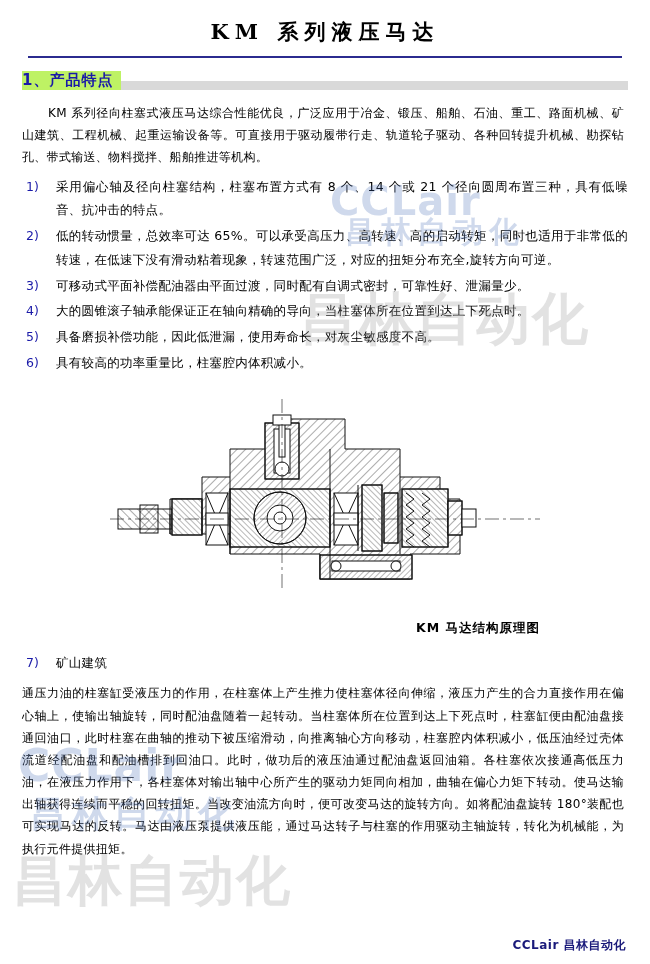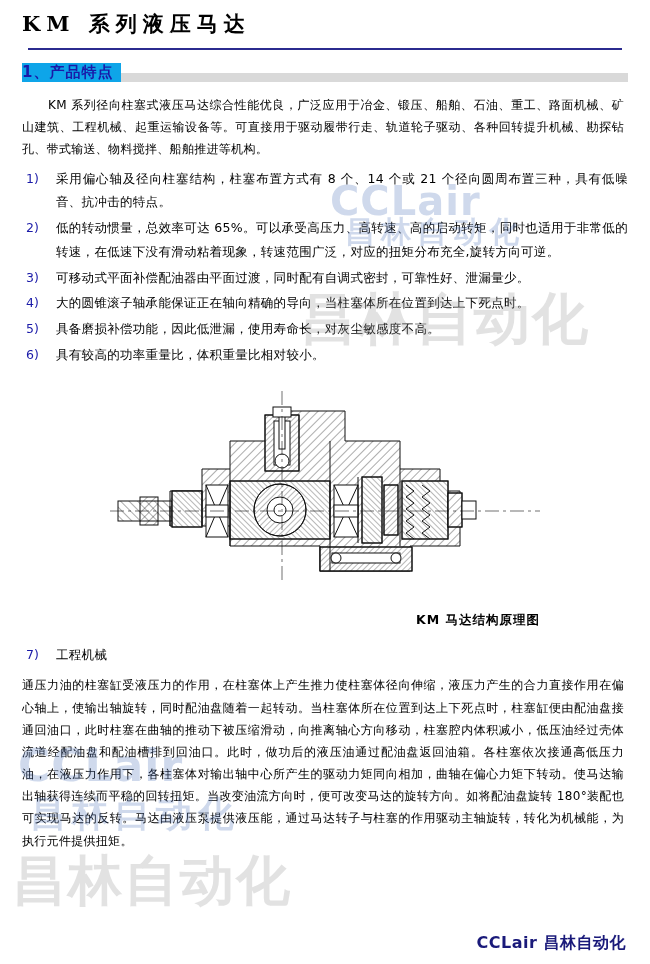--- a/index.html
+++ b/index.html
@@ -18,45 +18,45 @@
   .page {
     position: relative;
     width: 650px;
     height: 964px;
     box-sizing: border-box;
     padding: 0 22px;
   }
 
   
   .title {
-    text-align: left;
+    text-align: center;
     font-weight: bold;
     font-size: 21px;
     letter-spacing: 6px;
-    padding-top: 10px;
+    padding-top: 18px;
     padding-bottom: 6px;
     color: #000;
     font-family: "DejaVu Serif", "Liberation Serif", serif;
   }
   .title-rule {
     border-bottom: 2px solid #2b2b8f;
     margin: 4px 6px 0 6px;
   }
 
   
   .section-head {
     position: relative;
     margin-top: 12px;
     height: 24px;
   }
   .section-head .label {
     color: #1a1aa8;
     font-weight: bold;
     font-size: 15px;
-    background: #0ea5e9;
+    background: #bef264;
     padding-right: 8px;
     position: relative;
     z-index: 2;
     display: inline-block;
     letter-spacing: 1px;
   }
   .section-head .bar {
     position: absolute;
     left: 0;
     right: 0;
@@ -119,21 +119,21 @@
     font-weight: bold;
     margin-top: 6px;
     letter-spacing: 1px;
   }
 
   
   .footer-brand {
     position: absolute;
     right: 24px;
     bottom: 10px;
-    font-size: 16px;
+    font-size: 12px;
     font-weight: bold;
     color: #1a1a7a;
     letter-spacing: 0.5px;
   }
 
   
   .wm {
     position: absolute;
     pointer-events: none;
     user-select: none;
@@ -191,21 +191,21 @@
     <div class="li">
       <span class="num">4)</span>
       <span class="txt">大的圆锥滚子轴承能保证正在轴向精确的导向，当柱塞体所在位置到达上下死点时。</span>
     </div>
     <div class="li">
       <span class="num">5)</span>
       <span class="txt">具备磨损补偿功能，因此低泄漏，使用寿命长，对灰尘敏感度不高。</span>
     </div>
     <div class="li">
       <span class="num">6)</span>
-      <span class="txt">具有较高的功率重量比，体积重量比相对较小。</span>
+      <span class="txt">具有较高的功率重量比，柱塞腔内体积减小。</span>
     </div>
   </div>
 
   <div class="figure">
     <div class="figure-box">
       <svg viewBox="0 0 430 225" width="430" height="225">
         <defs>
           <pattern id="hatchR" width="6" height="6" patternTransform="rotate(45)" patternUnits="userSpaceOnUse">
             <line x1="0" y1="0" x2="0" y2="6" stroke="#111" stroke-width="0.7"></line>
           </pattern>
@@ -286,18 +286,18 @@
           <line x1="60" y1="125" x2="60" y2="145"></line>
           <line x1="248" y1="96" x2="248" y2="162"></line>
         </g>
       </svg>
     </div>
     <div class="figure-caption">KM 马达结构原理图</div>
   </div>
 
   <div class="li" style="margin-top:14px;">
     <span class="num">7)</span>
-    <span class="txt">工程机械</span>
+    <span class="txt">矿山建筑</span>
   </div>
   <p class="para">通压力油的柱塞缸受液压力的作用，在柱塞体上产生推力使柱塞体径向伸缩，液压力产生的合力直接作用在偏心轴上，使输出轴旋转，同时配油盘随着一起转动。当柱塞体所在位置到达上下死点时，柱塞缸便由配油盘接通回油口，此时柱塞在曲轴的推动下被压缩滑动，向推离轴心方向移动，柱塞腔内体积减小，低压油经过壳体流道经配油盘和配油槽排到回油口。此时，做功后的液压油通过配油盘返回油箱。各柱塞依次接通高低压力油，在液压力作用下，各柱塞体对输出轴中心所产生的驱动力矩同向相加，曲轴在偏心力矩下转动。使马达输出轴获得连续而平稳的回转扭矩。当改变油流方向时，便可改变马达的旋转方向。如将配油盘旋转 180°装配也可实现马达的反转。马达由液压泵提供液压能，通过马达转子与柱塞的作用驱动主轴旋转，转化为机械能，为执行元件提供扭矩。</p>
 
   <div class="footer-brand">CCLair 昌林自动化</div>
 </div>
 
 </body></html>

